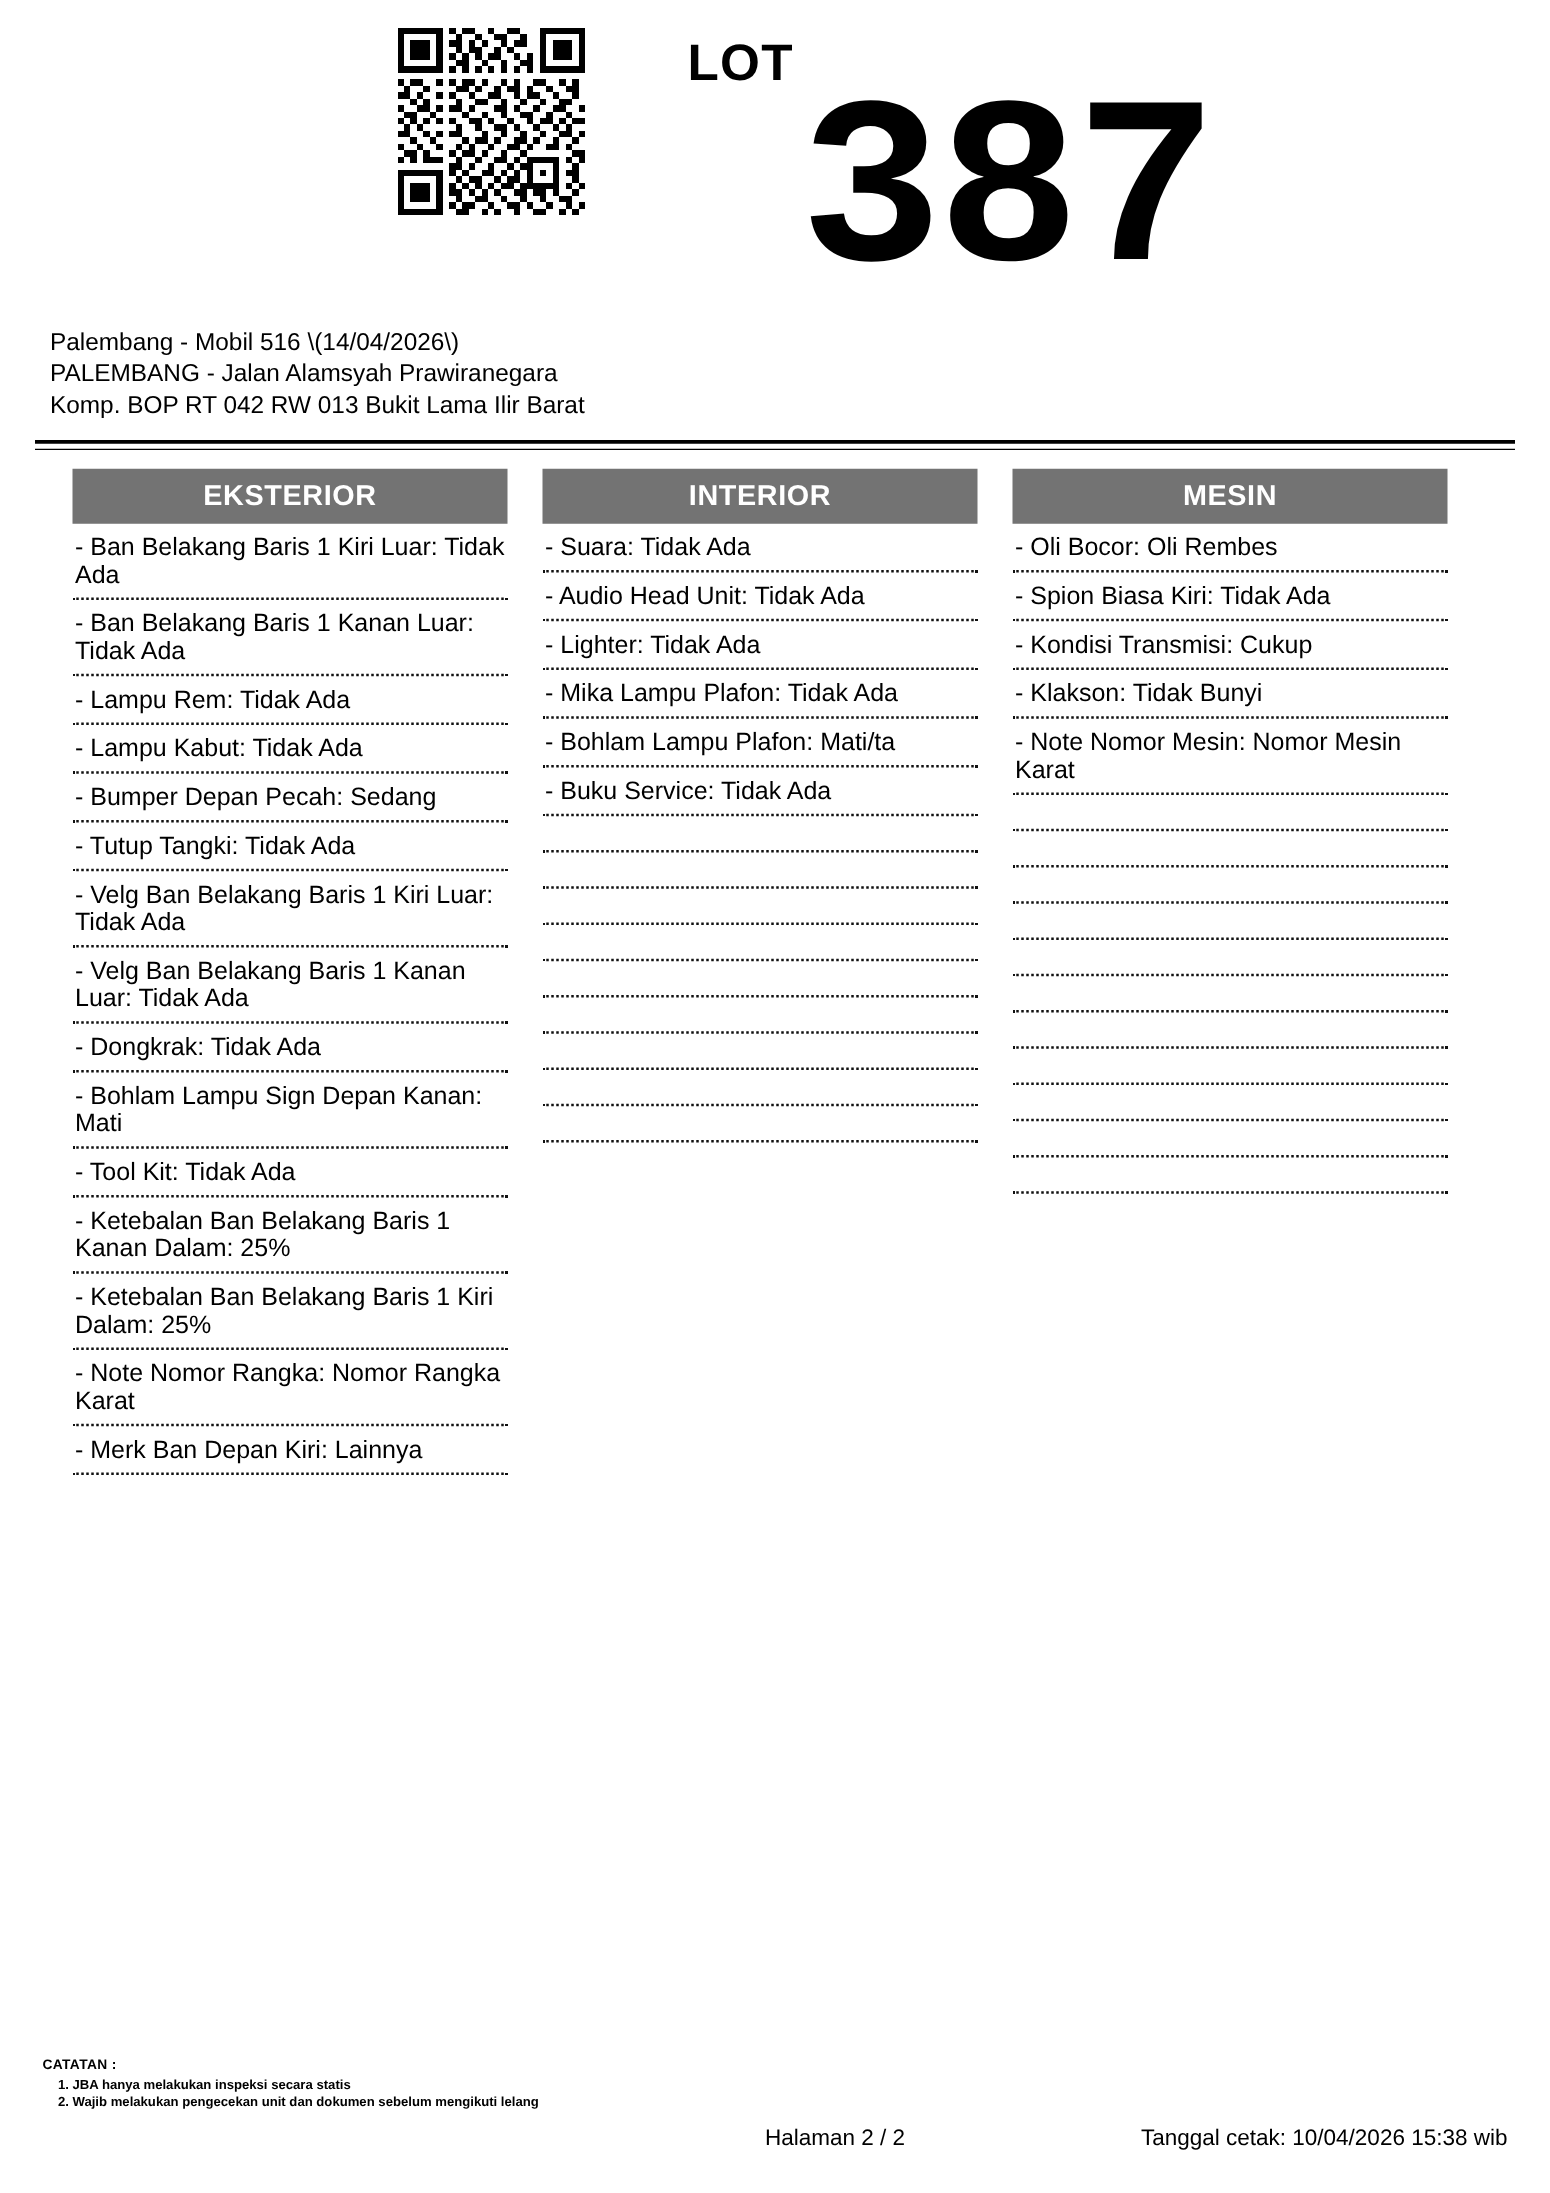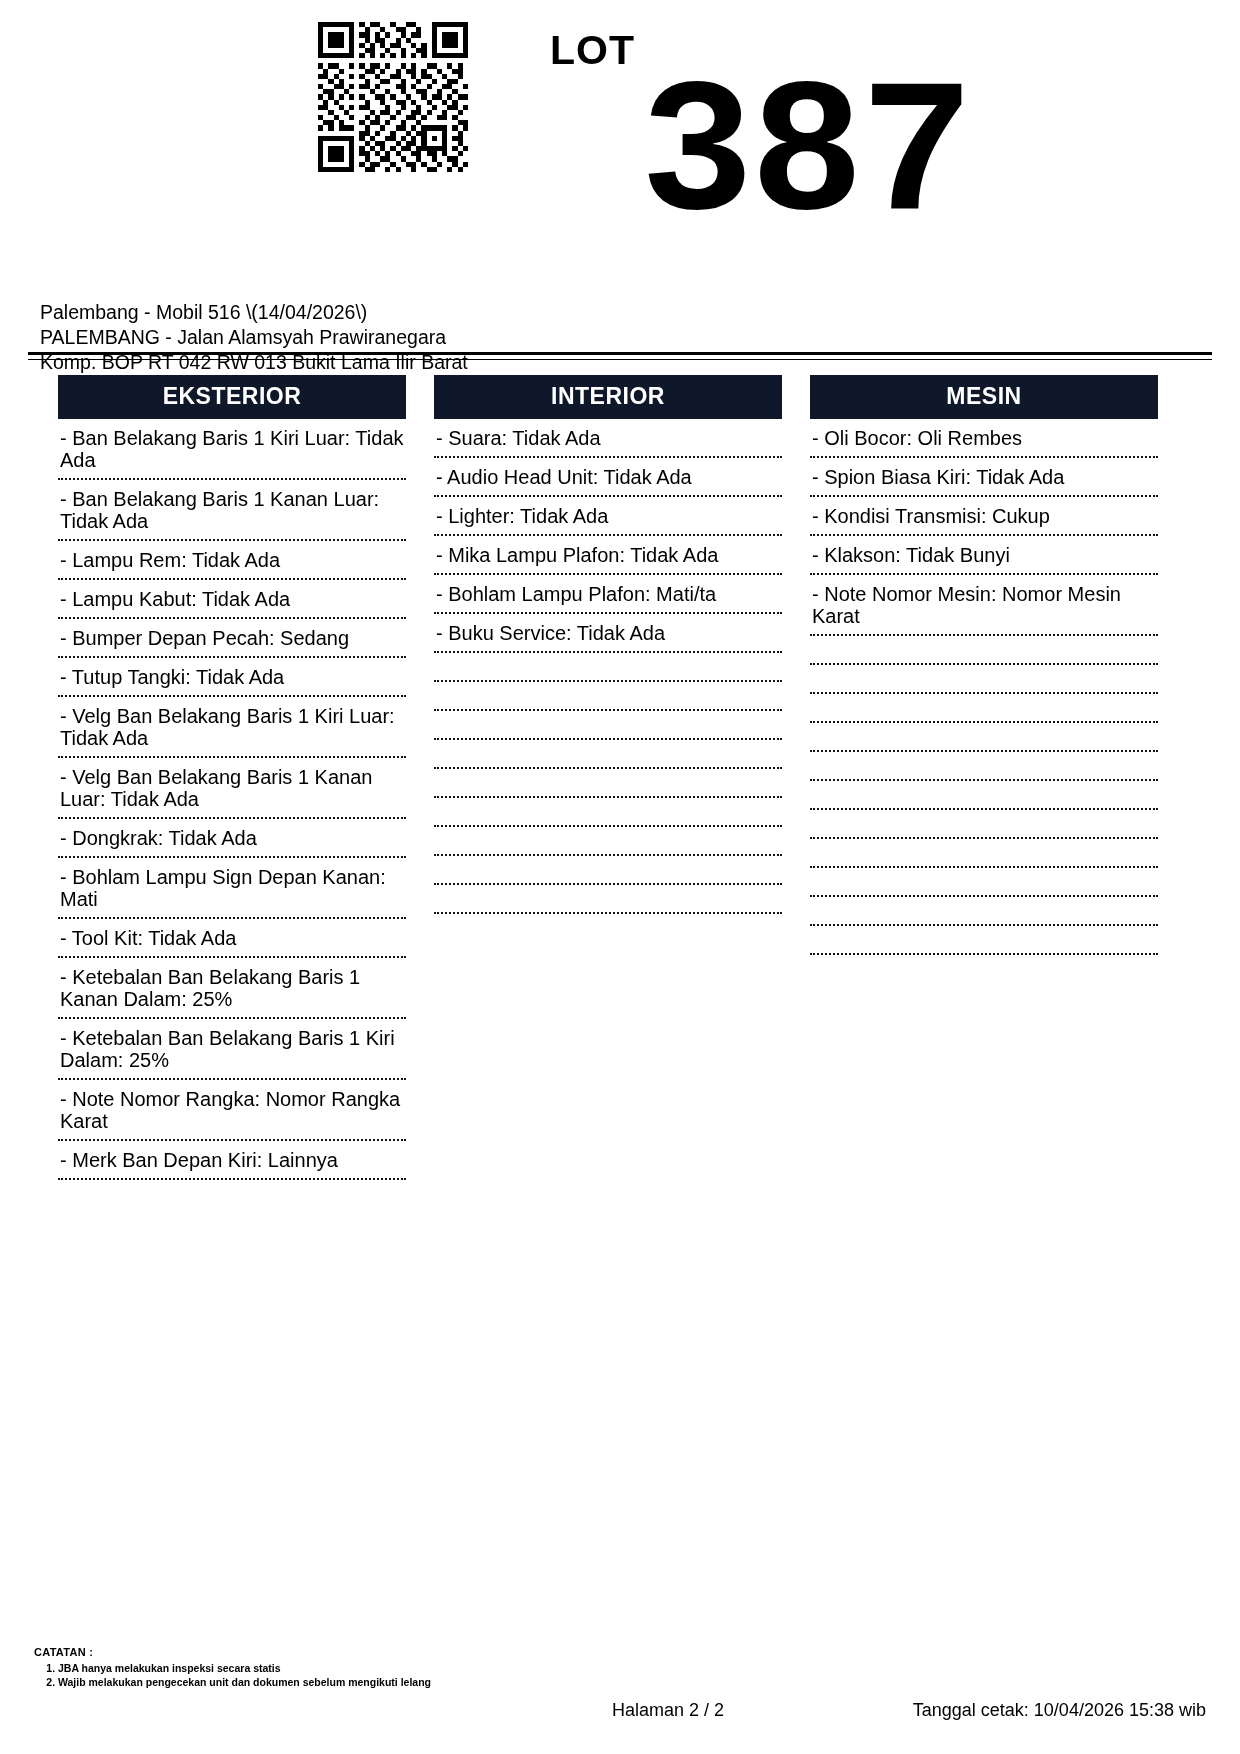--- a/index.html
+++ b/index.html
@@ -53,21 +53,20 @@
     text-align: right;
     font-family: Liberation Mono, monospace;
   }
 
   .addr {
     position: absolute;
     left: 40px;
     top: 262px;
     font-size: 19.5px;
     line-height: 25px;
-    margin-top: 38px;
   }
   .addr div { white-space: nowrap; }
 
   .rule-wrap {
     position: absolute;
     left: 28px;
     right: 28px;
     top: 352px;
   }
   .rule-thick {
@@ -87,21 +86,21 @@
     display: flex;
     justify-content: flex-start;
     gap: 28px;
     padding-left: 58px;
     box-sizing: border-box;
   }
   .col {
     width: 348px;
   }
   .col-head {
-    background: #0f172a;
+    background: #737373;
     color: #fff;
     text-align: center;
     font-size: 23px;
     font-weight: bold;
     letter-spacing: 0.5px;
     padding: 8px 0 9px 0;
   }
   .col-list {
     margin: 0;
     padding: 0;

